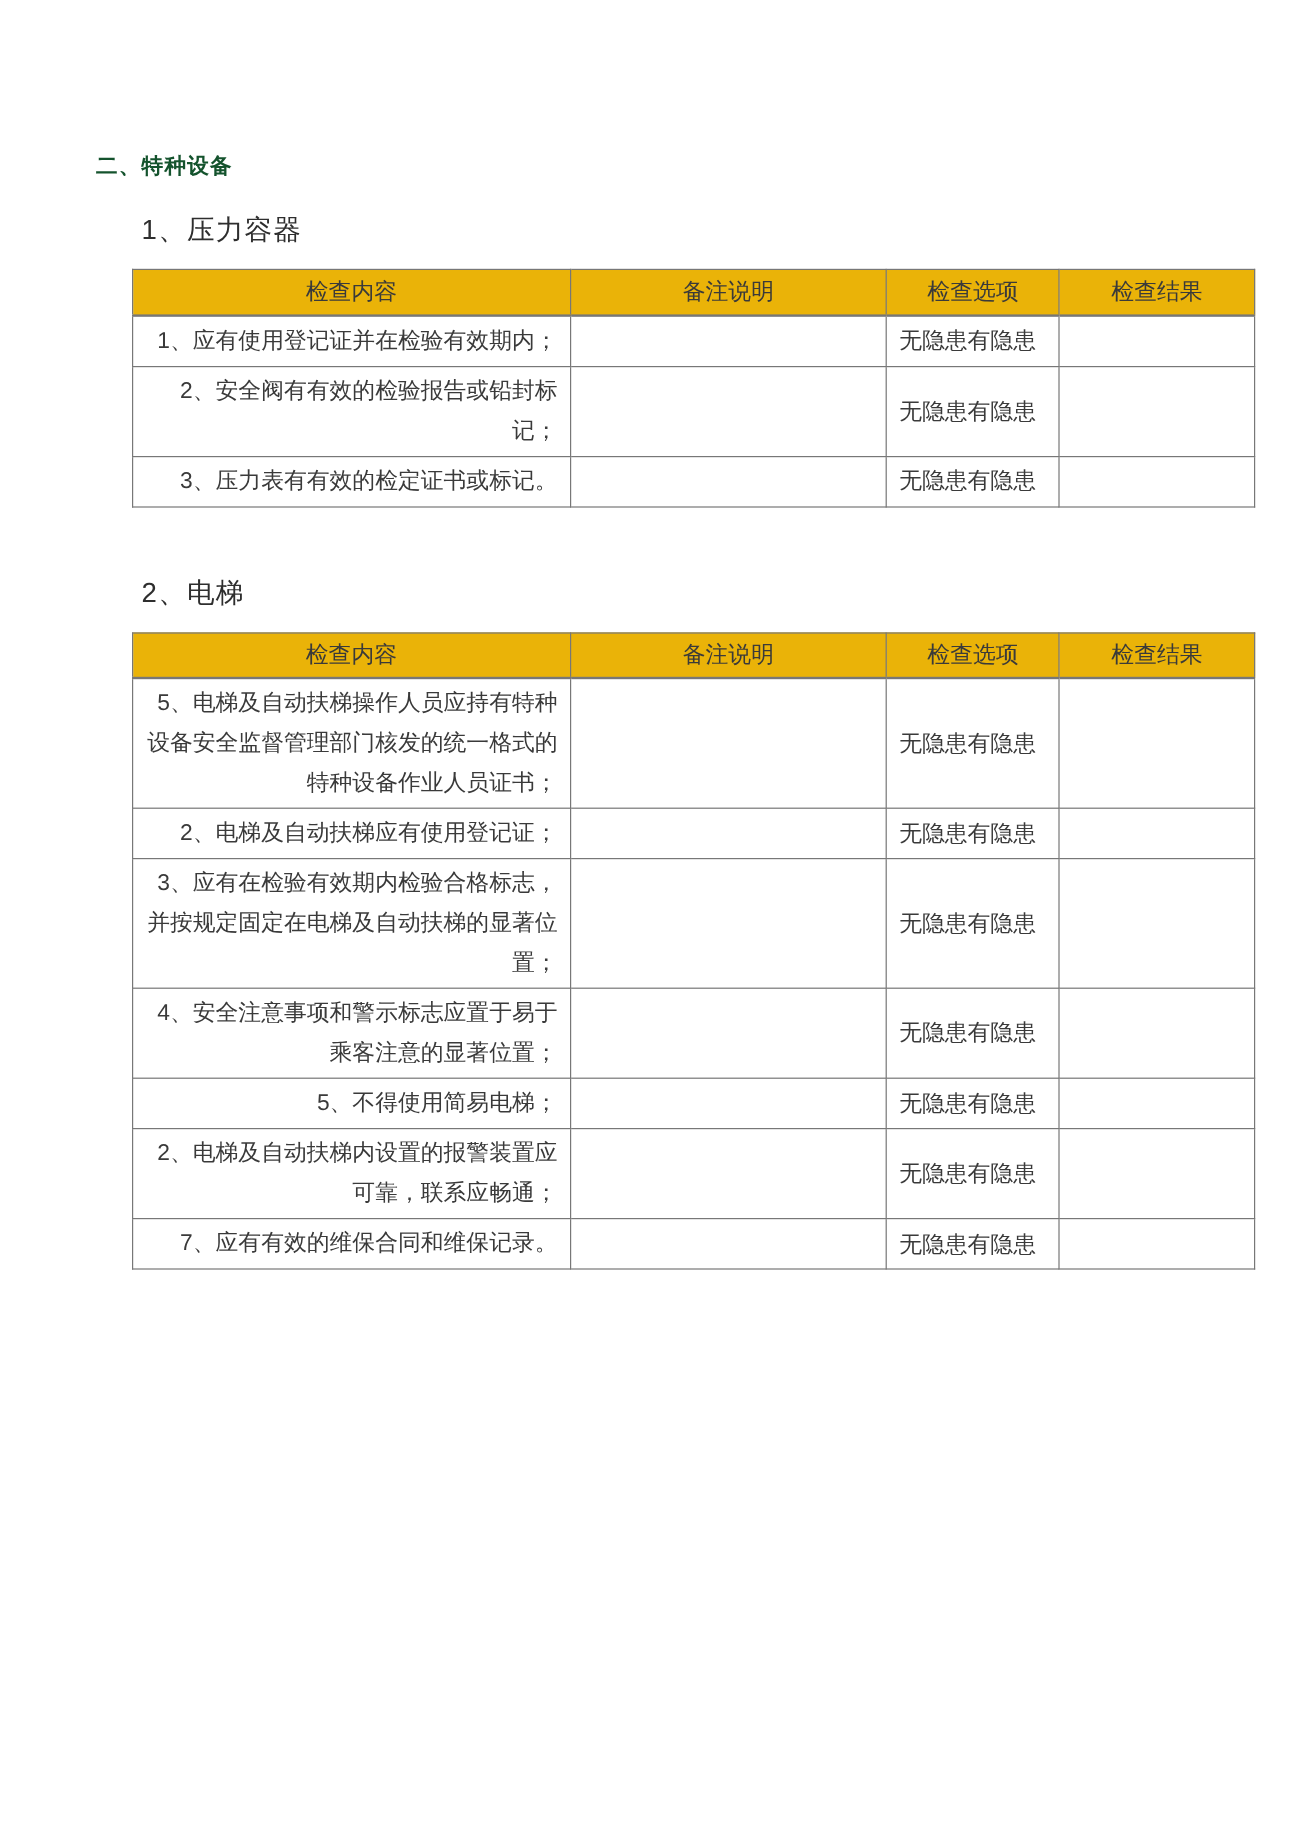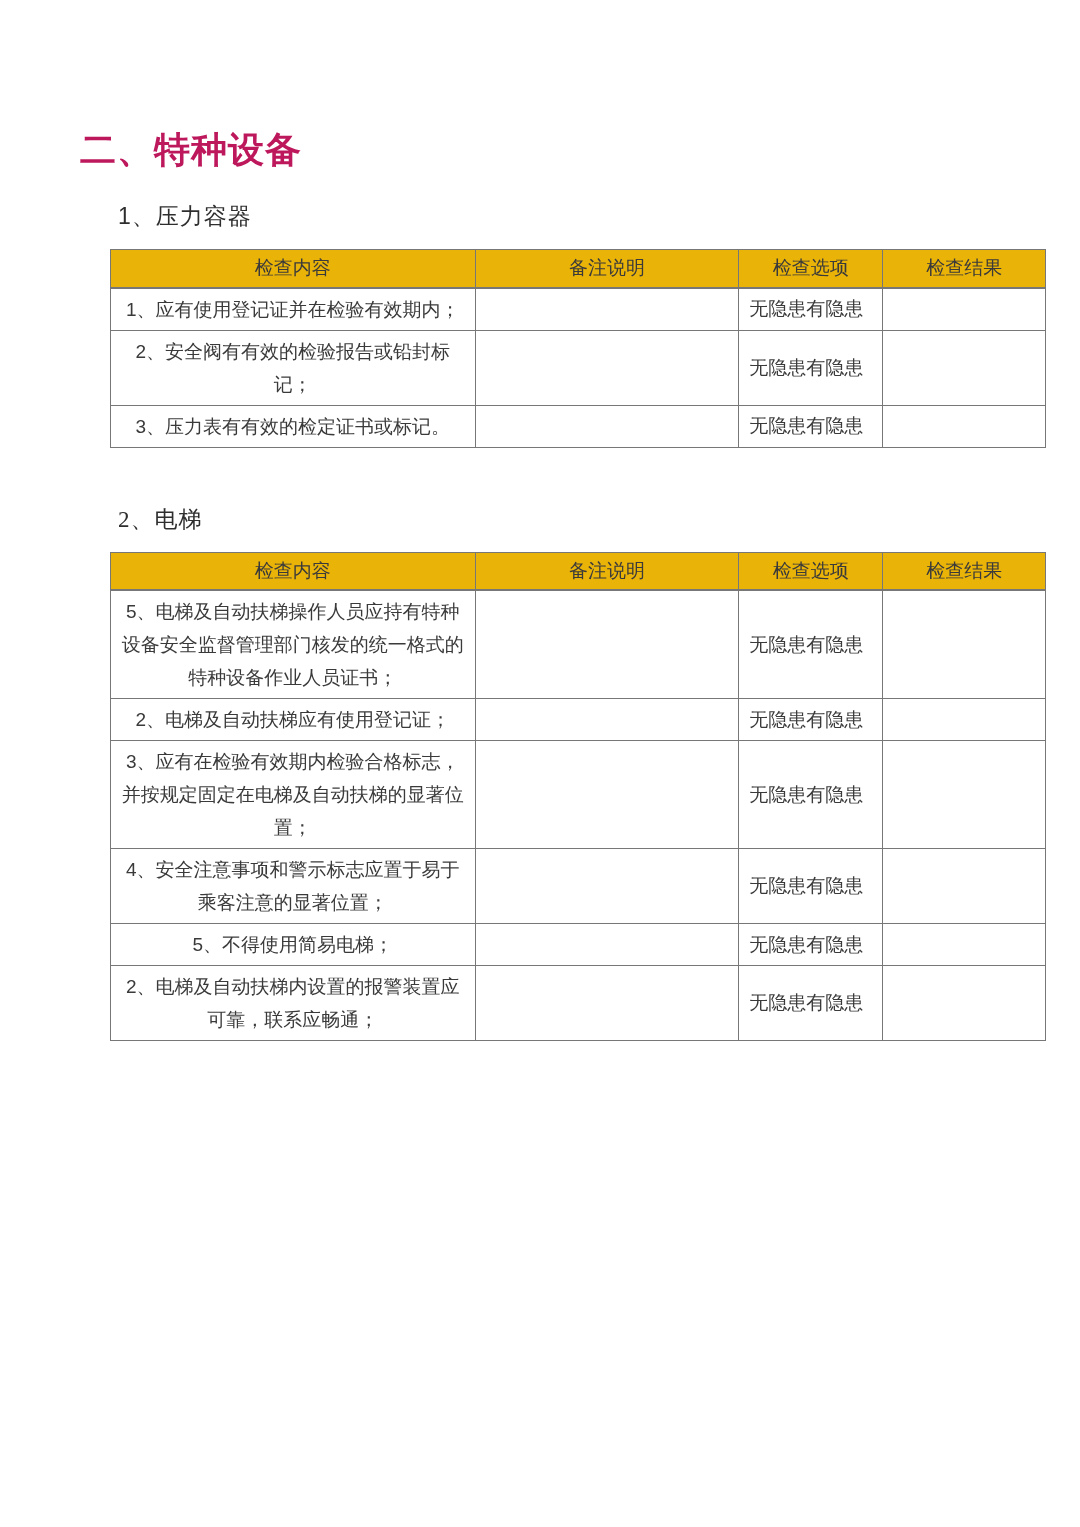--- a/index.html
+++ b/index.html
@@ -10,37 +10,36 @@
   }
   .page {
     width: 1080px;
     height: 1527px;
     background: #ffffff;
     box-sizing: border-box;
     padding: 126px 72px 0 72px;
     overflow: hidden;
   }
   .section-title {
-    font-size: 36px;
+    font-size: 18px;
     font-weight: 700;
-    color: #be185d;
+    color: #14532d;
     margin: 0 0 0 8px;
     letter-spacing: 1px;
   }
   .subsection { margin-top: 0; padding-left: 38px; }
   .sub-title {
     font-size: 23px;
     font-weight: 500;
     color: #2e2e2e;
     margin: 26px 0 17px 8px;
     letter-spacing: 1px;
   }
   .subsection.second .sub-title {
     margin-top: 56px;
-    font-family: Liberation Serif, serif;
   }
   table.check-table {
     width: 936px;
     border-collapse: collapse;
     table-layout: fixed;
   }
   table.check-table th,
   table.check-table td {
     border: 1px solid #777777;
     color: #3a3a3a;
@@ -51,21 +50,21 @@
     vertical-align: middle;
   }
   table.check-table th {
     background: #eab308;
     text-align: center;
     height: 38px;
     border-bottom-width: 2px;
     font-weight: 400;
   }
   td.cell-content {
-    text-align: center;
+    text-align: right;
     line-height: 33px;
     height: 37px;
   }
   td.cell-note, td.cell-result {
     height: 37px;
   }
   td.cell-options {
     height: 37px;
   }
   col.c1 { width: 39%; }
@@ -167,17 +166,23 @@
           <td class="cell-note"></td>
           <td class="cell-options">无隐患有隐患</td>
           <td class="cell-result"></td>
         </tr>
         <tr>
           <td class="cell-content">2、电梯及自动扶梯内设置的报警装置应可靠，联系应畅通；</td>
           <td class="cell-note"></td>
           <td class="cell-options">无隐患有隐患</td>
           <td class="cell-result"></td>
         </tr>
+        <tr>
+          <td class="cell-content">7、应有有效的维保合同和维保记录。</td>
+          <td class="cell-note"></td>
+          <td class="cell-options">无隐患有隐患</td>
+          <td class="cell-result"></td>
+        </tr>
       </tbody>
     </table>
   </div>
 
 </div>
 
 </body></html>

